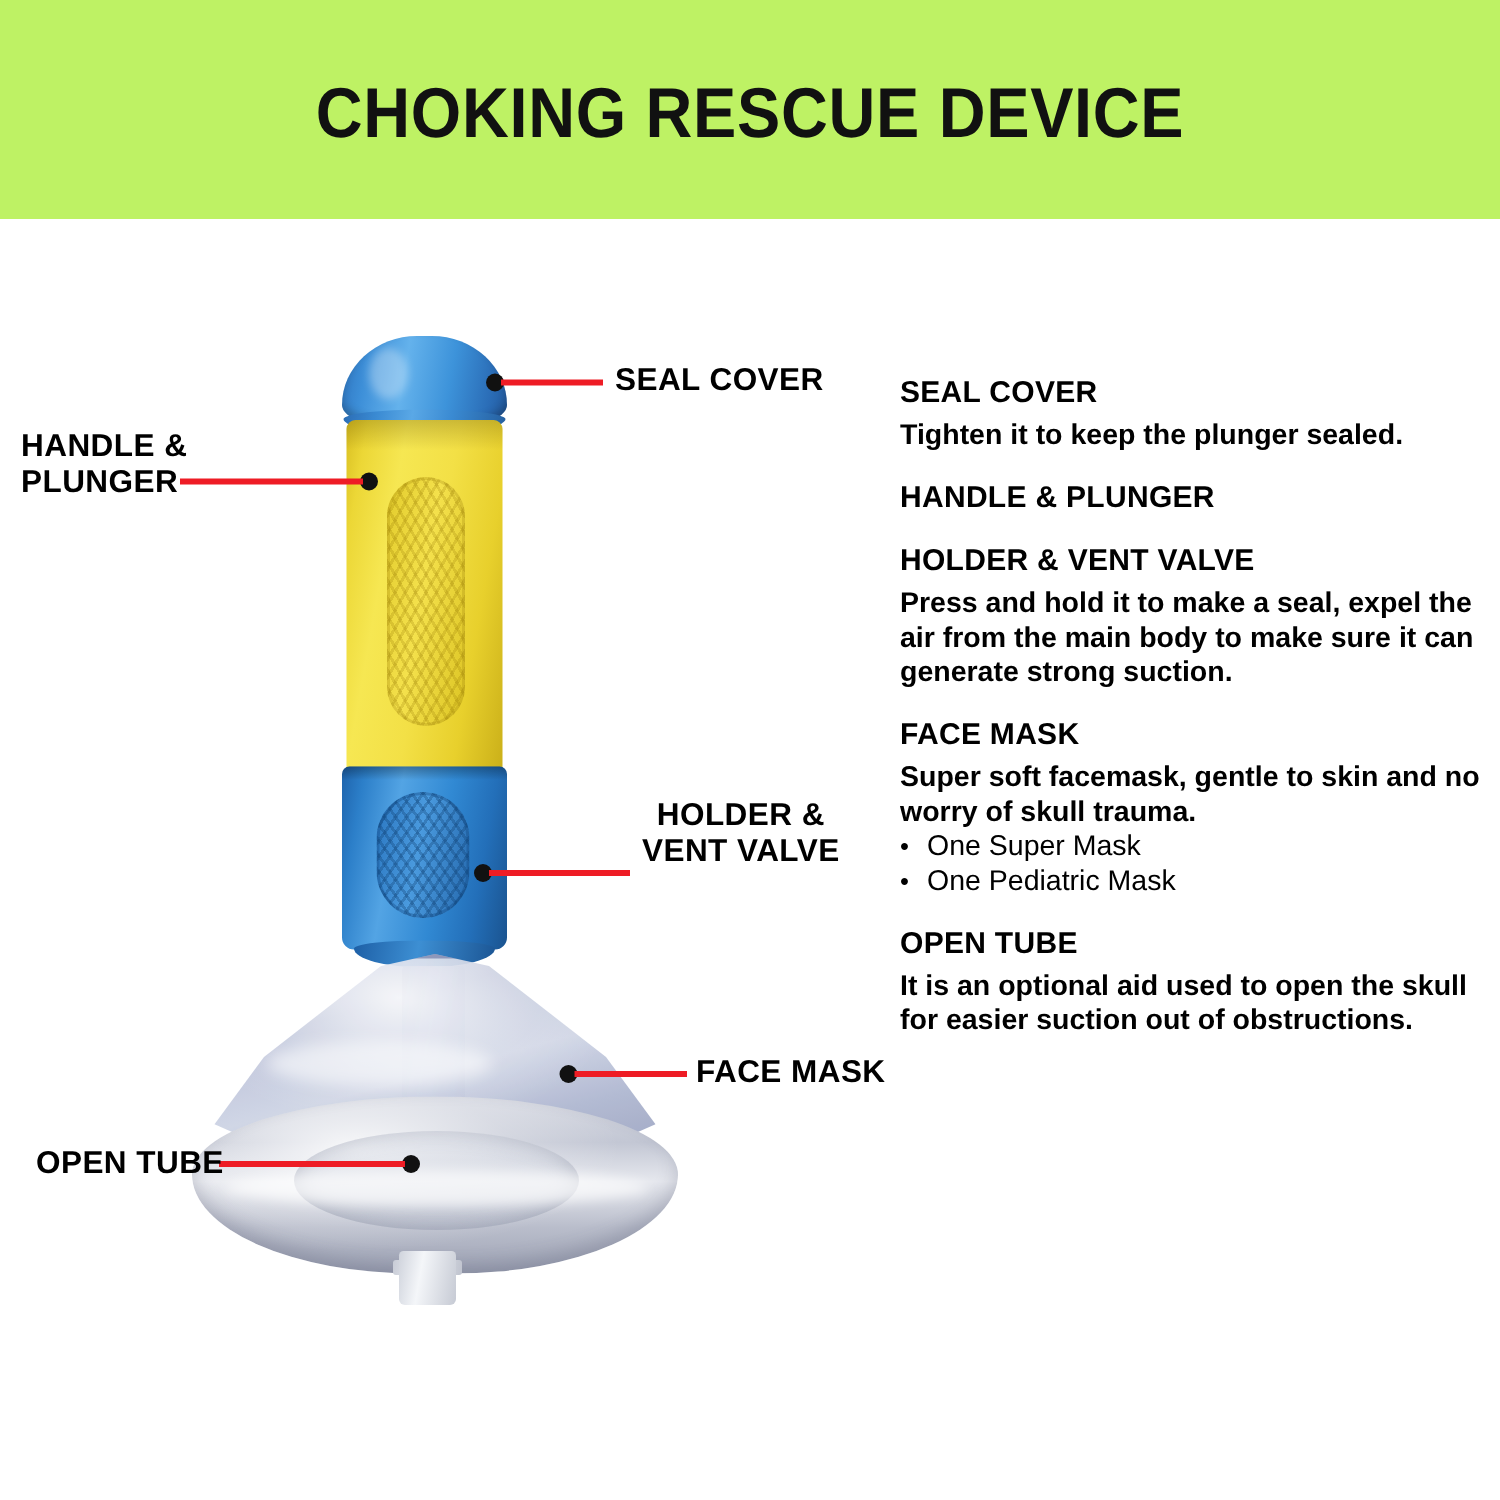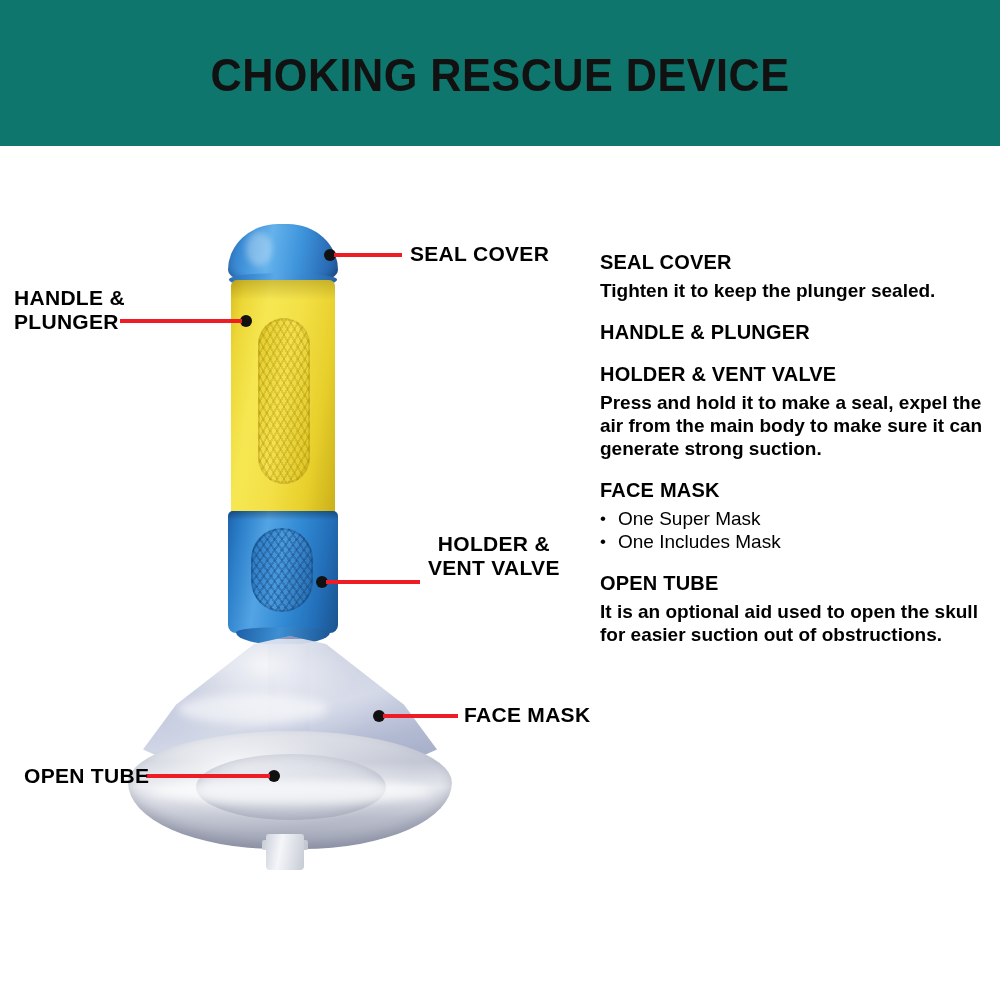--- a/index.html
+++ b/index.html
@@ -14,21 +14,21 @@
     overflow: hidden;
     font-family: "Liberation Sans", sans-serif;
     color: #000000;
   }
 
   
   #header-banner {
     position: absolute;
     left: 0; top: 0;
     width: 1000px; height: 146px;
-    background: #0f766e;
+    background: #bef264;
   }
   #page-title {
     position: absolute;
     left: 0; right: 0;
     top: 47px;
     text-align: center;
     font-family: "Liberation Sans Narrow", "Liberation Sans", sans-serif;
     font-weight: 700;
     font-size: 47px;
     letter-spacing: 0.5px;
@@ -354,23 +354,24 @@
     <p class="info-heading">HANDLE &amp; PLUNGER</p>
   </div>
 
   <div class="info-block">
     <p class="info-heading">HOLDER &amp; VENT VALVE</p>
     <p class="info-body">Press and hold it to make a seal, expel the air from the main body to make sure it can generate strong suction.</p>
   </div>
 
   <div class="info-block">
     <p class="info-heading">FACE MASK</p>
+    <p class="info-body">Super soft facemask, gentle to skin and no worry of skull trauma.</p>
     <ul class="info-list">
       <li>One Super Mask</li>
-      <li>One Includes Mask</li>
+      <li>One Pediatric Mask</li>
     </ul>
   </div>
 
   <div class="info-block">
     <p class="info-heading">OPEN TUBE</p>
     <p class="info-body">It is an optional aid used to open the skull for easier suction out of obstructions.</p>
   </div>
 
 </div>
 

